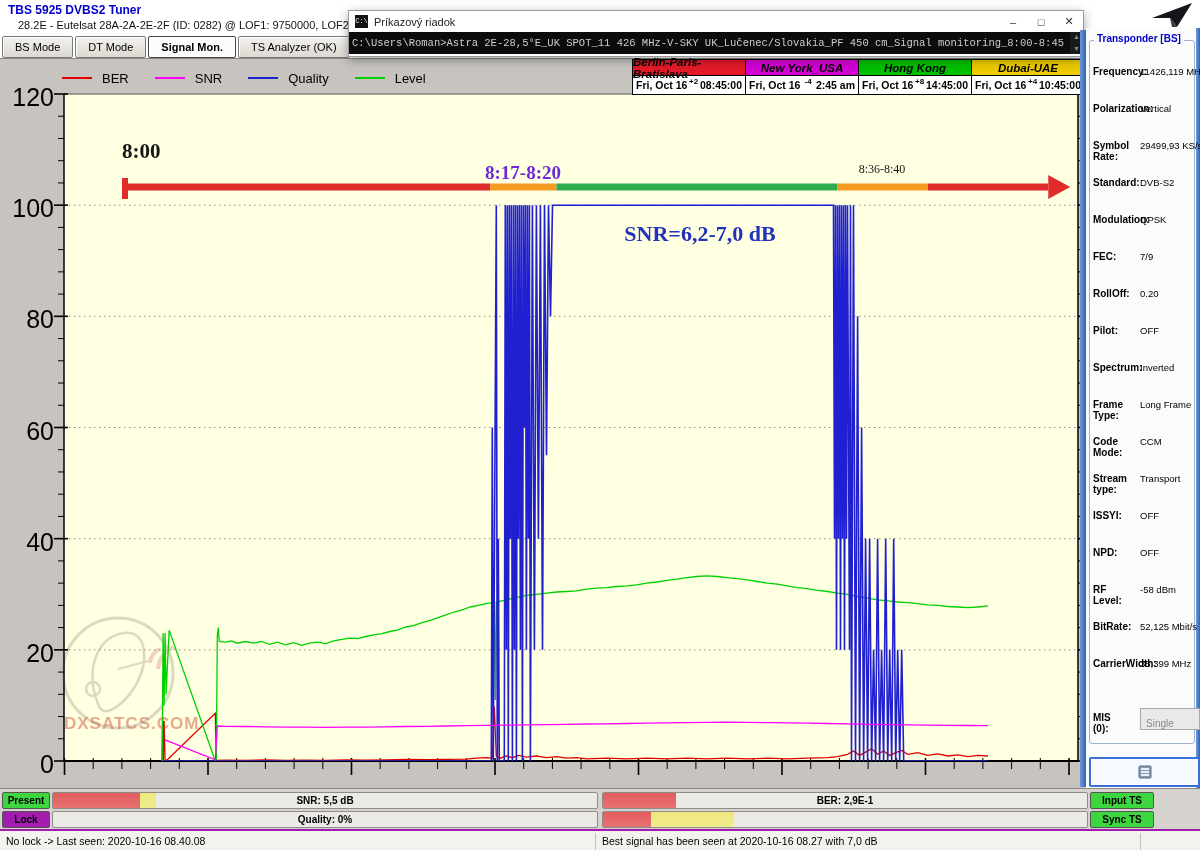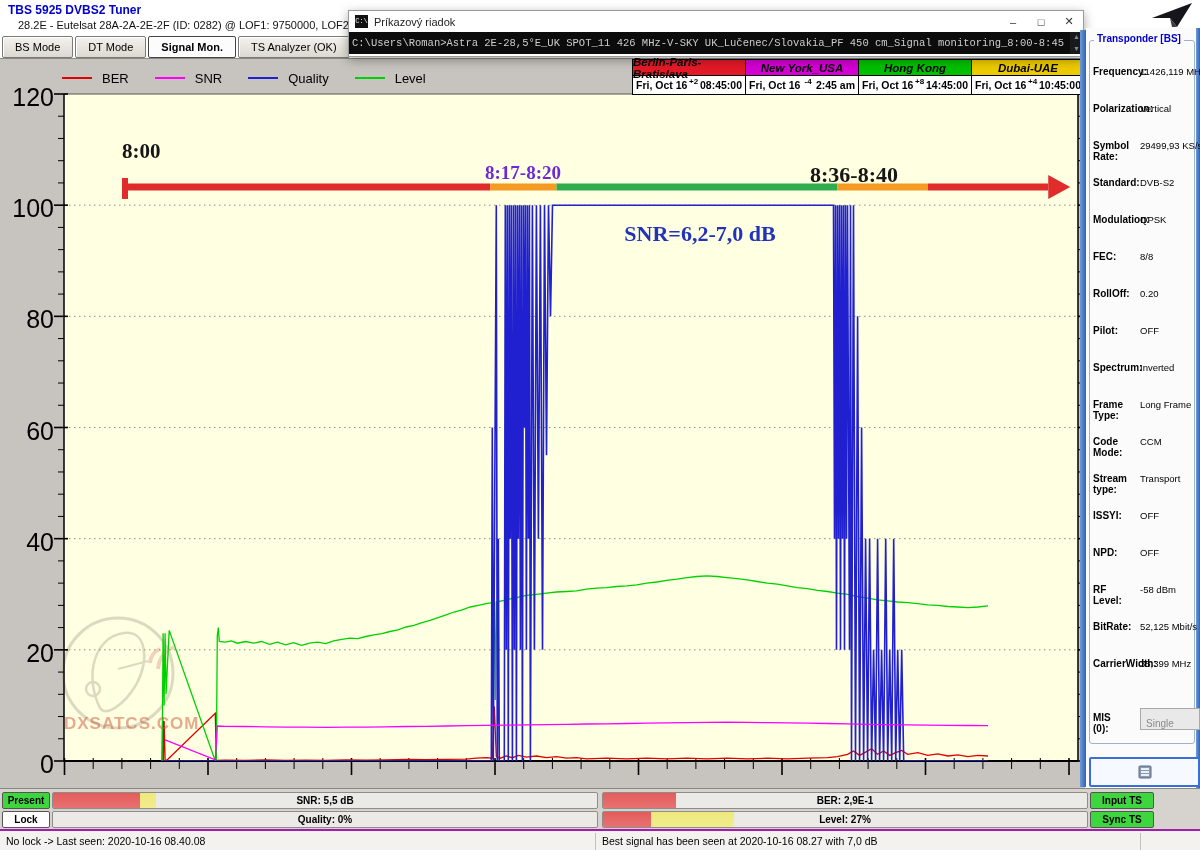--- a/index.html
+++ b/index.html
@@ -28,21 +28,21 @@
   .legend-item{display:flex;align-items:center;gap:10px;}
   .legend-line{width:30px;height:0;border-top:2px solid;}
   .legend-label{font-size:13px;color:#000;}
   #plot-svg{left:0;top:0;width:1085px;height:729px;}
 
   
   .serif{font-family:"Liberation Serif",serif;}
   #phase-title{left:420px;top:72px;width:640px;text-align:center;font-size:19px;font-weight:bold;}
   #start-label{left:122px;top:80px;font-size:21px;font-weight:bold;color:#161616;}
   #lock-start-label{left:443px;top:103px;width:160px;text-align:center;font-size:19px;font-weight:bold;color:#6d28d9;}
-  #lock-end-label{left:774px;top:103px;width:160px;text-align:center;font-size:22px;font-weight:bold;color:#161616;}
+  #lock-end-label{left:802px;top:103px;width:160px;text-align:center;font-size:12px;font-weight:normal;color:#161616;}
   #snr-note{left:560px;top:162px;width:280px;text-align:center;font-size:22px;font-weight:bold;color:#2233bb;}
   #watermark-text{left:64px;top:655px;font-size:17px;font-weight:bold;letter-spacing:1px;color:rgba(205,85,60,.5);}
 
   .ylabel{position:absolute;width:50px;text-align:right;font-size:25px;color:#000;}
 
   
   #clocks{left:633px;top:0px;display:flex;}
   .clock{width:112px;border:1px solid #000;margin-left:-1px;background:#fff;}
   .clock-head{height:15px;display:flex;align-items:center;justify-content:center;
     font-size:11.5px;font-weight:bold;font-style:italic;color:#000;border-bottom:1px solid #000;}
@@ -337,21 +337,21 @@
     <div class="tp-value" style="top: 66px;">11426,119 MHz</div>
     <div class="tp-label" style="top: 103px;">Polarization:</div>
     <div class="tp-value" style="top: 103px;">Vertical</div>
     <div class="tp-label" style="top: 140px;">Symbol Rate:</div>
     <div class="tp-value" style="top: 140px;">29499,93 KS/s</div>
     <div class="tp-label" style="top: 177px;">Standard:</div>
     <div class="tp-value" style="top: 177px;">DVB-S2</div>
     <div class="tp-label" style="top: 214px;">Modulation:</div>
     <div class="tp-value" style="top: 214px;">QPSK</div>
     <div class="tp-label" style="top: 251px;">FEC:</div>
-    <div class="tp-value" style="top: 251px;">8/8</div>
+    <div class="tp-value" style="top: 251px;">7/9</div>
     <div class="tp-label" style="top: 288px;">RollOff:</div>
     <div class="tp-value" style="top: 288px;">0.20</div>
     <div class="tp-label" style="top: 325px;">Pilot:</div>
     <div class="tp-value" style="top: 325px;">OFF</div>
     <div class="tp-label" style="top: 362px;">Spectrum:</div>
     <div class="tp-value" style="top: 362px;">Inverted</div>
     <div class="tp-label" style="top: 399px;">Frame Type:</div>
     <div class="tp-value" style="top: 399px;">Long Frame</div>
     <div class="tp-label" style="top: 436px;">Code Mode:</div>
     <div class="tp-value" style="top: 436px;">CCM</div>
@@ -377,39 +377,38 @@
   <svg width="18" height="14" viewBox="0 0 18 14">
     <rect x="3" y="1" width="12" height="12" rx="1" fill="#8b9bb0" stroke="#5a6a80"></rect>
     <rect x="5" y="3" width="8" height="2" fill="#e8eef6"></rect>
     <rect x="5" y="6" width="8" height="2" fill="#e8eef6"></rect>
     <rect x="5" y="9" width="8" height="2" fill="#e8eef6"></rect>
   </svg>
 </div>
 
 <div class="abs" id="bottom-panel">
     <div class="indicator" style="left: 2px; top: 3px; width: 46px; background: rgb(62, 214, 62);">Present</div>
-    <div class="indicator" style="left: 2px; top: 22px; width: 46px; background: #ffffff;">Lock</div>
+    <div class="indicator" style="left: 2px; top: 22px; width: 46px; background: #a21caf;">Lock</div>
     <div class="indicator" style="left: 1090px; top: 3px; width: 62px; background: rgb(62, 214, 62);">Input TS</div>
     <div class="indicator" style="left: 1090px; top: 22px; width: 62px; background: rgb(62, 214, 62);">Sync TS</div>
     <div class="bar" style="left: 52px; top: 3px; width: 544px;">
       <div class="bar-fill" style="left: 0%; width: 16%; background: linear-gradient(rgb(228, 92, 92), rgba(255, 255, 255, 0.133)) rgb(228, 92, 92);"></div>
       <div class="bar-fill" style="left: 16%; width: 3%; background: linear-gradient(rgb(239, 233, 124), rgba(255, 255, 255, 0.133)) rgb(239, 233, 124);"></div>
       <div class="bar-label">SNR: 5,5 dB</div>
     </div>
     <div class="bar" style="left: 52px; top: 22px; width: 544px;">
       <div class="bar-label">Quality: 0%</div>
     </div>
     <div class="bar" style="left: 602px; top: 3px; width: 484px;">
       <div class="bar-fill" style="left: 0%; width: 15%; background: linear-gradient(rgb(228, 92, 92), rgba(255, 255, 255, 0.133)) rgb(228, 92, 92);"></div>
       <div class="bar-label">BER: 2,9E-1</div>
     </div>
     <div class="bar" style="left: 602px; top: 22px; width: 484px;">
       <div class="bar-fill" style="left: 0%; width: 10%; background: linear-gradient(rgb(228, 92, 92), rgba(255, 255, 255, 0.133)) rgb(228, 92, 92);"></div>
       <div class="bar-fill" style="left: 10%; width: 17%; background: linear-gradient(rgb(239, 233, 124), rgba(255, 255, 255, 0.133)) rgb(239, 233, 124);"></div>
-      <div class="bar-label">Level: 27%</div>
     </div>
   </div>
 
 <div class="abs" id="status-bar">
   <div class="abs" id="status-left">No lock -&gt; Last seen: 2020-10-16 08.40.08</div>
   <div class="abs" id="status-center">Best signal has been seen at 2020-10-16 08.27 with 7,0 dB</div>
   <div class="status-divider" style="left:595px;"></div>
   <div class="status-divider" style="left:1140px;"></div>
 </div>
 

